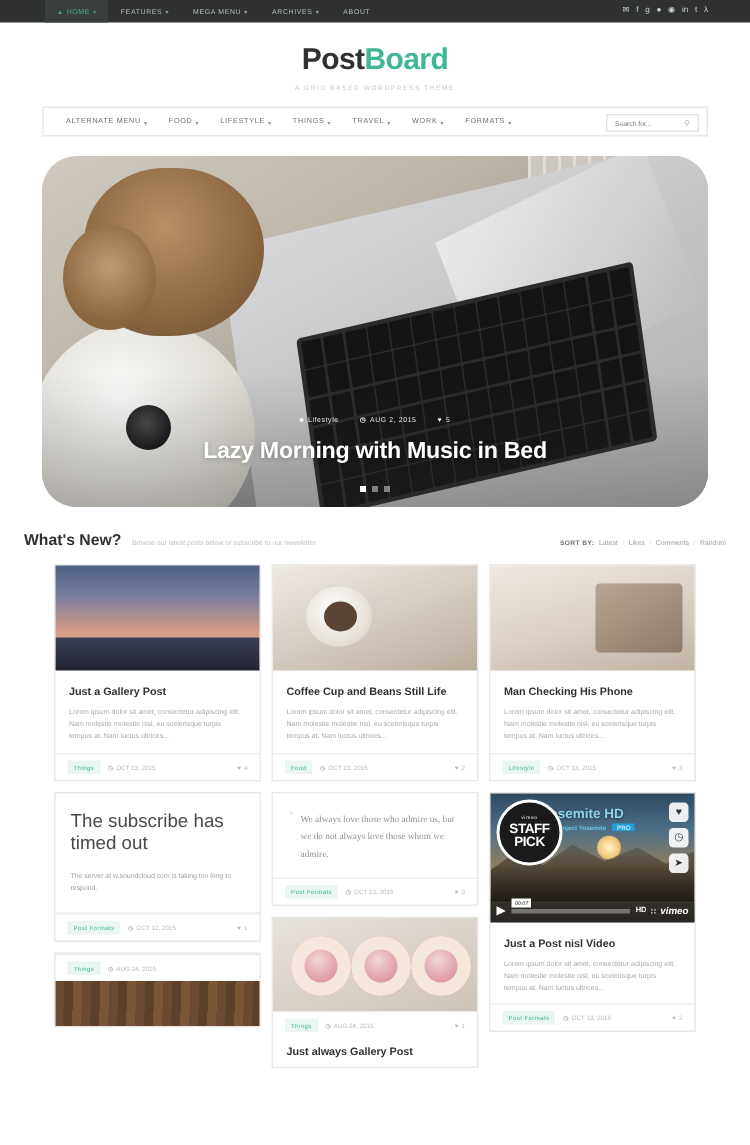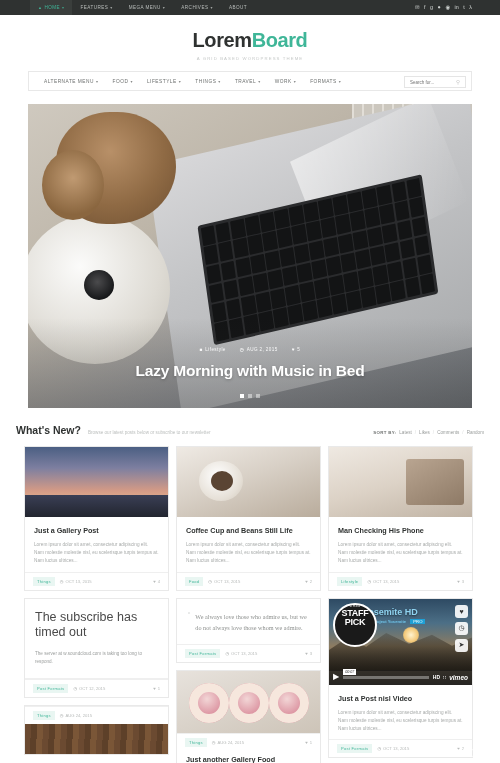--- a/index.html
+++ b/index.html
@@ -71,22 +71,23 @@
   }
   .searchbox input {
     border: 0; outline: 0; font-size: 4.5px; color: #b4b4b4;
     padding-left: 5px; width: 48px; font-family: "Liberation Sans", sans-serif;
     background: transparent;
   }
   .search-ico { font-size: 5.5px; color: #c3c3c3; margin-left: auto; margin-right: 5px; }
 
   
   .hero {
-    margin: 13px 28px 0; height: 304px; position: relative; overflow: hidden;
+    margin: 13px 28px 0; height: 234px; position: relative; overflow: hidden;
     background: linear-gradient(150deg,#cfc9bf 0%, #bdb5a8 35%, #8f9195 70%, #6d7175 100%);
+    border-radius: 23px;
   }
   .hero-img { position: absolute; inset: 0; }
   .pillow {
     position: absolute; left: -8px; top: 110px; width: 150px; height: 150px;
     border-radius: 50%;
     background: radial-gradient(circle at 40% 35%, #fbfbfa, #dedbd4 60%, #c3bfb6 100%);
   }
   .fur {
     position: absolute; left: 28px; top: 8px; width: 120px; height: 112px;
     border-radius: 48% 52% 55% 45%;
@@ -150,21 +151,21 @@
     margin: 16px 16px 10px; display: flex; align-items: baseline;
   }
   .sechead h2 { font-size: 10.5px; color: #2f3231; font-weight: bold; }
   .sechead .sub { font-size: 4.6px; color: #bcbfbe; margin-left: 7px; }
   .sort { margin-left: auto; font-size: 4.6px; color: #b6b9b8; display: flex; gap: 3px; align-items: baseline; }
   .sort b { color: #6f7271; font-weight: bold; font-size: 4.4px; letter-spacing: .3px; }
   .sort a { color: #9a9d9c; }
   .sort .sep { color: #d9dbda; }
 
   
-  .grid { margin: 0 24px; display: flex; gap: 7px; }
+  .grid { margin: 0 36px; display: flex; gap: 7px; }
   .col { width: 145px; display: flex; flex-direction: column; gap: 7px; }
   .card { border: 1px solid #e9e9e9; background: #fff; position: relative; }
   .thumb { height: 70px; position: relative; overflow: hidden; }
   .card-body { padding: 9px 9px 6px; }
   .card-title { font-size: 7.2px; font-weight: bold; color: #2f3231; margin-bottom: 6px; }
   .excerpt { font-size: 4.7px; line-height: 1.75; color: #a8abaa; }
   .card-foot {
     border-top: 1px solid #efefef; padding: 4px 8px; display: flex;
     align-items: center; gap: 5px; font-size: 4.2px; color: #b8bbba;
   }
@@ -219,21 +220,21 @@
   .v-prog i { position:absolute; left:0; top:-7px; background:#fff; color:#222; font-size:3.6px; padding:1px 2px; }
   .v-right { display:flex; align-items:center; gap:3px; color:#fff; font-size:5px; font-weight:bold; }
   .v-vimeo { color:#fff; font-style:italic; font-size:6.5px; }
   .v-title { position:absolute; left:34px; top:8px; color:#8fd3f0; font-size:9px; font-weight:bold; text-shadow:0 1px 2px rgba(0,0,0,.5); }
   .v-sub { position:absolute; left:34px; top:20px; color:#cfe9f6; font-size:4.2px; }
   .v-sub b { color:#6fc3e8; }
   .v-sub .btn { background:#1ea0d6; color:#fff; padding:0 3px; margin-left:3px; }
   .staff {
     position:absolute; left:4px; top:4px; width:44px; height:44px; border-radius:50%;
     background:#1a1a1a; border:2px solid #fff; color:#fff; display:flex;
-    flex-direction:column; align-items:center; line-height:1;
+    flex-direction:column; align-items:center; justify-content:center; line-height:1;
   }
   .staff .s1 { font-size:3.2px; letter-spacing:.5px; margin-bottom:1px; }
   .staff .s2 { font-size:9px; font-weight:bold; letter-spacing:-0.3px; }
   .staff .s3 { font-size:9px; font-weight:bold; letter-spacing:-0.3px; }
   .v-side { position:absolute; right:4px; top:6px; display:flex; flex-direction:column; gap:4px; }
   .v-side i { width:13px; height:13px; border-radius:3px; background:rgba(255,255,255,.9); color:#333;
     display:flex; align-items:center; justify-content:center; font-size:7px; font-style:normal; }
 
   .watermark {
     position:absolute; right:10px; bottom:4px; color:rgba(255,255,255,.55);
@@ -273,21 +274,21 @@
     <span>●</span>
     <span>◉</span>
     <span>in</span>
     <span>t</span>
     <span>λ</span>
   </div>
 </div>
 
 <div class="logo-wrap">
   <div class="logo">
-    <span class="a">Lorem</span><span class="b">Board</span>
+    <span class="a">Post</span><span class="b">Board</span>
   </div>
   <div class="tagline">A GRID BASED WORDPRESS THEME</div>
 </div>
 
 <div class="menubar">
   <nav class="menu">
     <a class="menu-item">
       <span>ALTERNATE MENU</span>
       <span class="caret">▾</span>
     </a>
@@ -572,21 +573,21 @@
         <span class="foot-date">
           <b>◷</b>
           <em style="font-style:normal">AUG 24, 2015</em>
         </span>
         <span class="foot-likes">
           <b>♥</b>
           <em style="font-style:normal">1</em>
         </span>
       </div>
       <div class="card-body" style="padding-top:4px">
-        <div class="card-title" style="margin-bottom:0">Just another Gallery Food</div>
+        <div class="card-title" style="margin-bottom:0">Just always Gallery Post</div>
       </div>
     </div>
 
   </div>
 
   <div class="col">
 
     <div class="card">
       <div class="thumb t-desk"></div>
       <div class="card-body">

